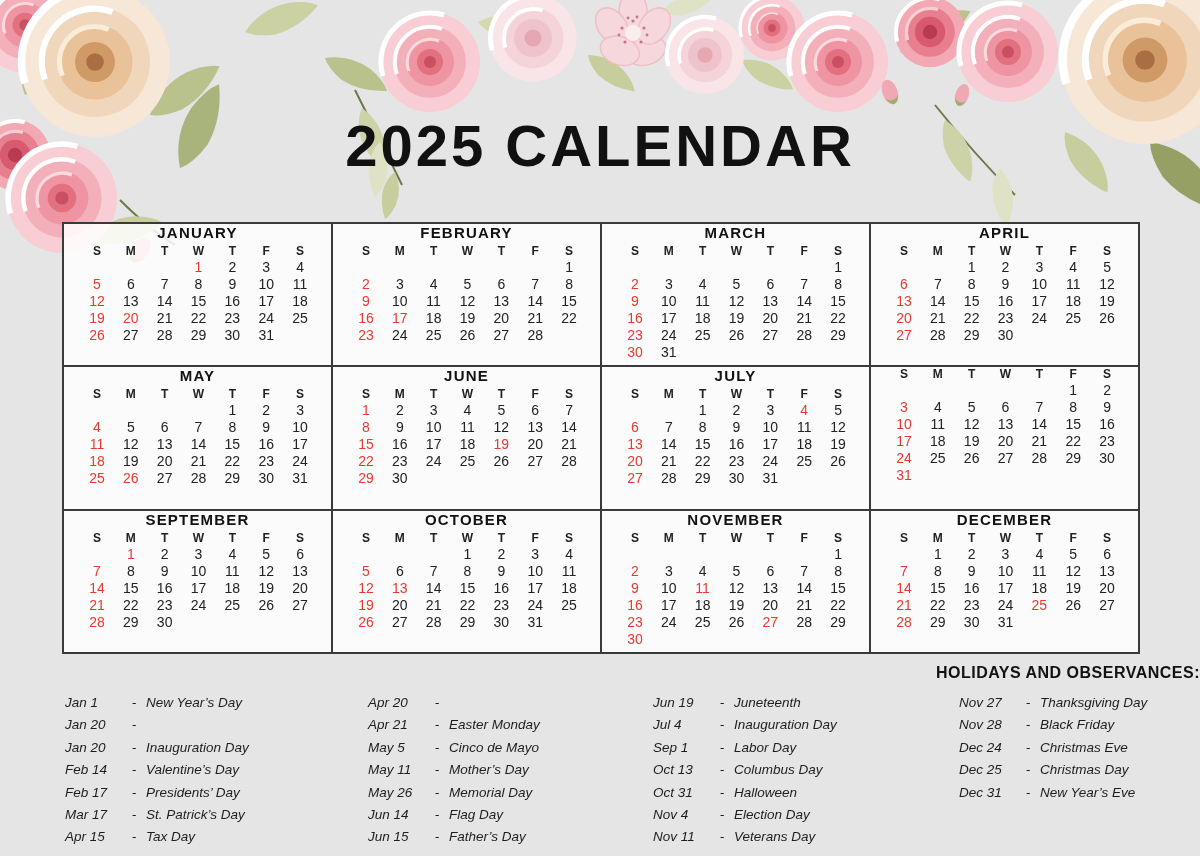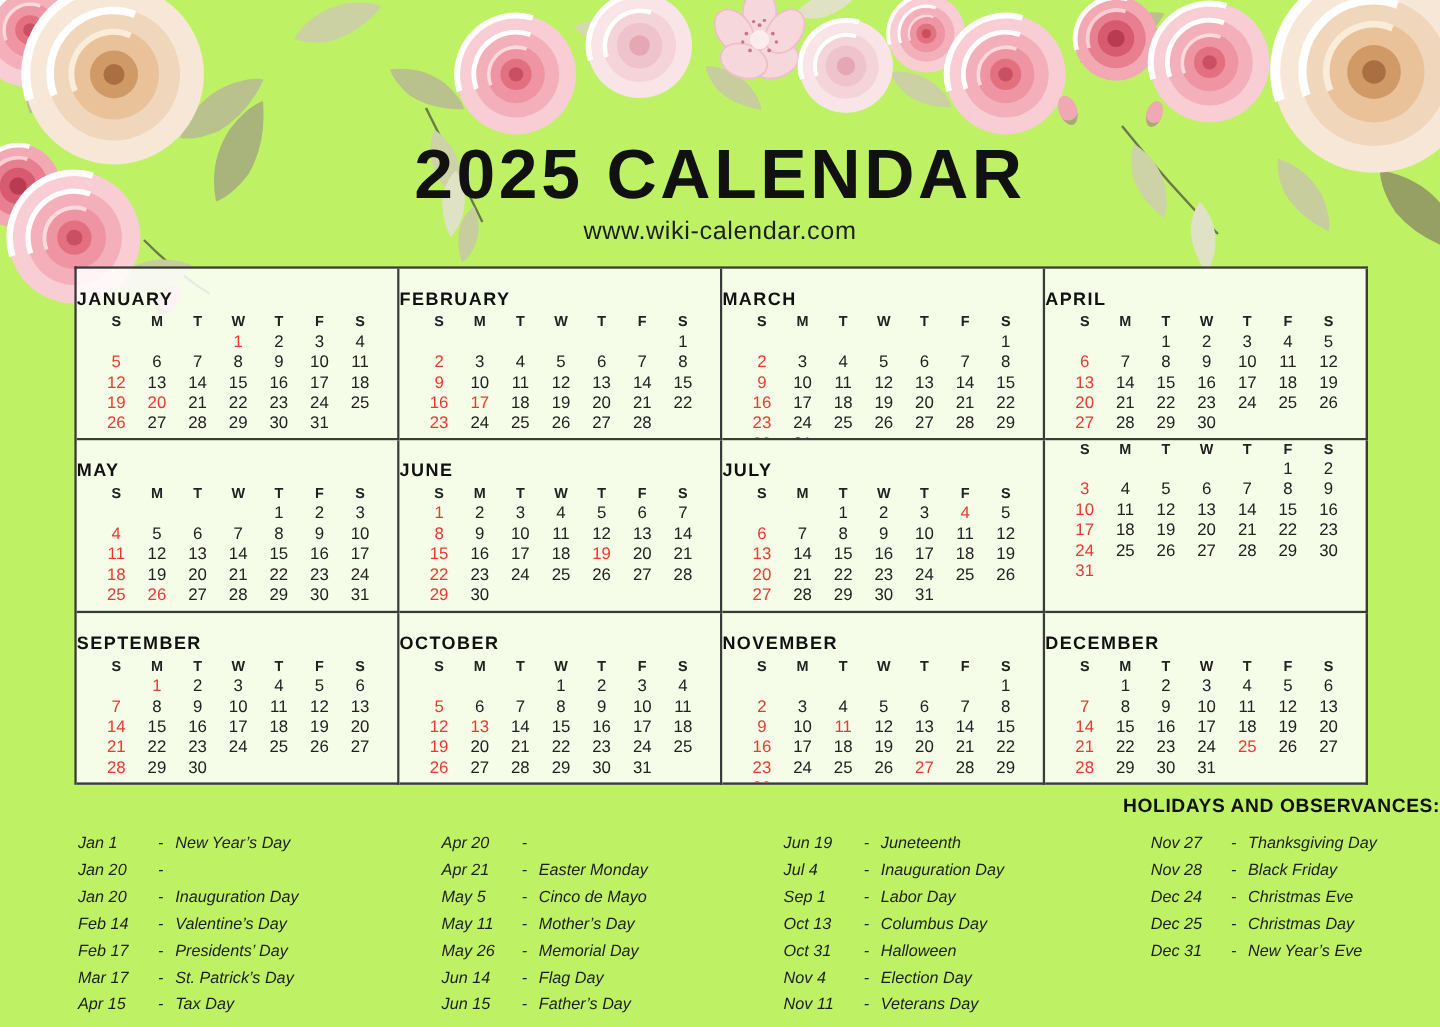--- a/index.html
+++ b/index.html
@@ -1,32 +1,32 @@
 <!DOCTYPE html>
 <html style="--red: #e8392f;"><head>
 <meta charset="utf-8">
 <style>
   html,body{margin:0;padding:0;background:#ffffff;}
   body{width:1200px;height:856px;overflow:hidden;font-family:"Liberation Sans",sans-serif;color:#1d1d1d;}
-  .page{position:relative;width:1200px;height:856px;background:#bef264;}
+  .page{position:relative;width:1200px;height:856px;background:#e5e5e5;}
 
   
   .floral{position:absolute;top:0;left:0;width:1200px;height:270px;pointer-events:none;}
 
   
   .header-text{position:absolute;top:116px;left:0;width:1200px;text-align:center;z-index:2;}
   .main-title{font-size:58px;font-weight:bold;letter-spacing:3px;line-height:1.05;color:#111;}
   .sub-title{font-size:21px;color:#1d1d1d;margin-top:4px;letter-spacing:0.5px;}
 
   
   .calendar{position:absolute;left:62px;top:222px;width:1076px;height:430px;
     display:grid;grid-template-columns:repeat(4,1fr);grid-template-rows:repeat(3,1fr);
     border-top:2px solid #3a3a3a;border-left:2px solid #3a3a3a;z-index:3;background:transparent;}
   .month{border-right:2px solid #3a3a3a;border-bottom:2px solid #3a3a3a;overflow:hidden;background:rgba(255,255,255,0.85);}
-  .month-title{font-weight:bold;font-size:15px;letter-spacing:1.2px;padding-top:17px;height:20px;line-height:18px;color:#111;}
+  .month-title{text-align:center;font-weight:bold;font-size:15px;letter-spacing:1.2px;padding-top:0;height:20px;line-height:18px;color:#111;}
   .dowrow,.days{display:grid;grid-template-columns:repeat(7,1fr);padding:0 14px 0 16px;}
   .dowrow{height:15px;}
   .dow{text-align:center;font-size:12px;font-weight:bold;line-height:15px;color:#222;}
   .days{grid-auto-rows:17px;}
   .day{text-align:center;font-size:14px;line-height:17px;color:#222;}
   .red{color:var(--red);}
 
   
   .holidays{position:absolute;left:0;top:664px;width:1200px;z-index:3;}
   .holidays-heading{text-align:right;font-size:16px;font-weight:bold;letter-spacing:0.5px;color:#111;}
@@ -148,21 +148,20 @@
     <use href="#roseP" transform="translate(838,62) scale(1.0)"></use>
     <use href="#roseD" transform="translate(930,32) scale(0.8)"></use>
     <use href="#bud" transform="translate(890,92) rotate(-20) scale(0.85)"></use>
     <use href="#bud" transform="translate(962,95) rotate(18) scale(0.75)"></use>
     <use href="#roseP" transform="translate(1008,52) scale(1.0)"></use>
     <use href="#roseC" transform="translate(1145,60) scale(1.4)"></use>
   </svg>
 
   <div class="header-text">
     <div class="main-title">2025 CALENDAR</div>
-    <div class="sub-title">www.wiki-calendar.com</div>
   </div>
 
   <div class="calendar">
       <div class="month">
         <div class="month-title">JANUARY</div>
         <div class="dowrow">
           <span class="dow">S</span>
           <span class="dow">M</span>
           <span class="dow">T</span>
           <span class="dow">W</span>

